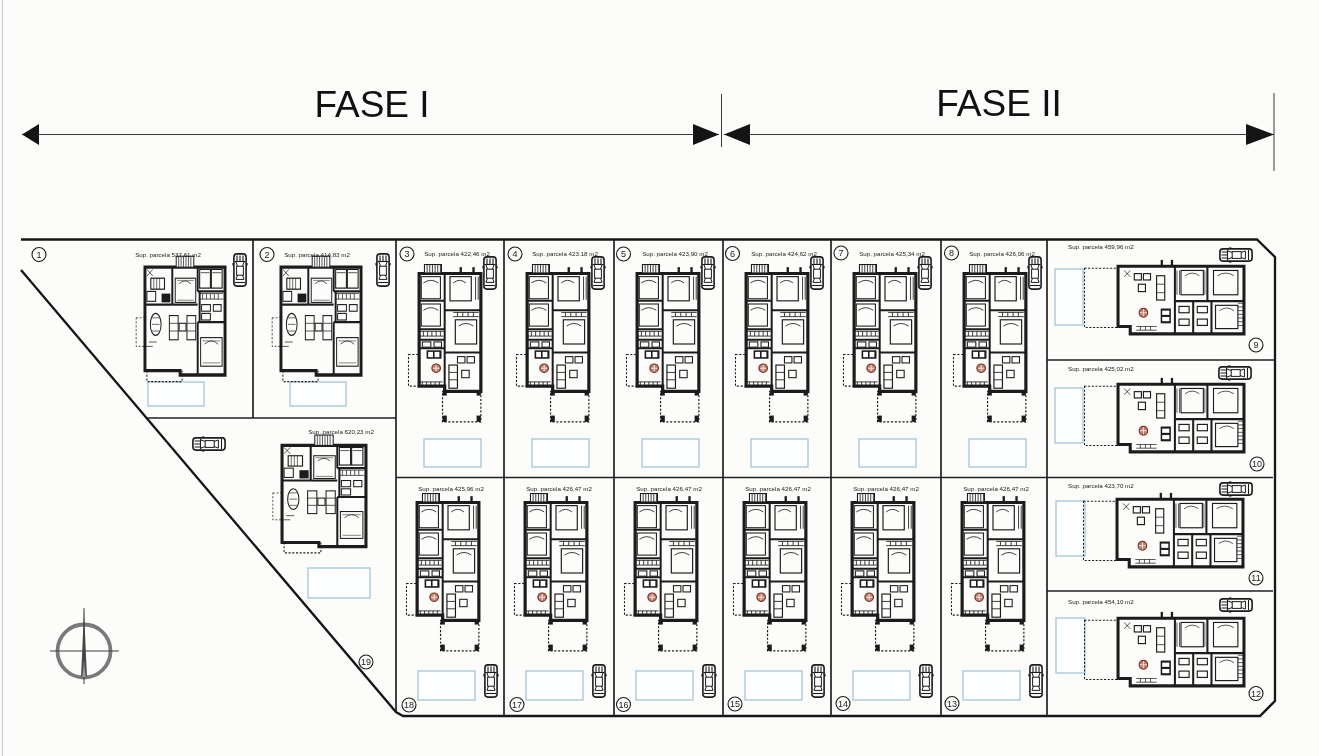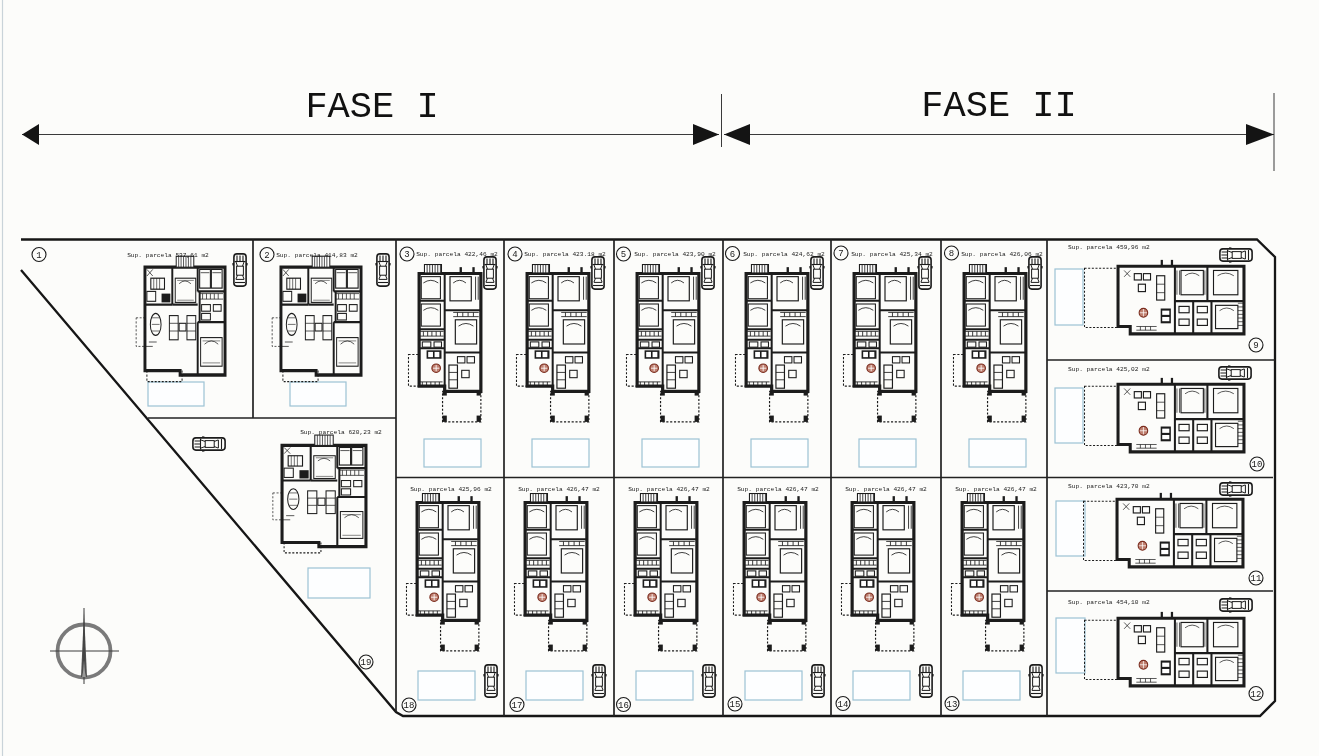--- a/index.html
+++ b/index.html
@@ -1,17 +1,17 @@
 <!DOCTYPE html>
 <html><head>
 <meta charset="utf-8">
 <style>
 html,body{margin:0;padding:0;background:#fcfcfa;}
 #page{position:relative;width:1319px;height:756px;background:#fcfcfa;overflow:hidden;
-font-family:Liberation Mono, monospace;}
+font-family:Liberation Sans, sans-serif;}
 svg{position:absolute;left:0;top:0;}
 </style>
 </head>
 <body>
 <div id="page">
 <svg width="1319" height="756" viewBox="0 0 1319 756">
 <defs>
 
 <symbol id="vh" viewBox="0 0 62 152" overflow="visible" preserveAspectRatio="none">
  <g stroke="#1c1c1c" fill="none" stroke-width="1">

